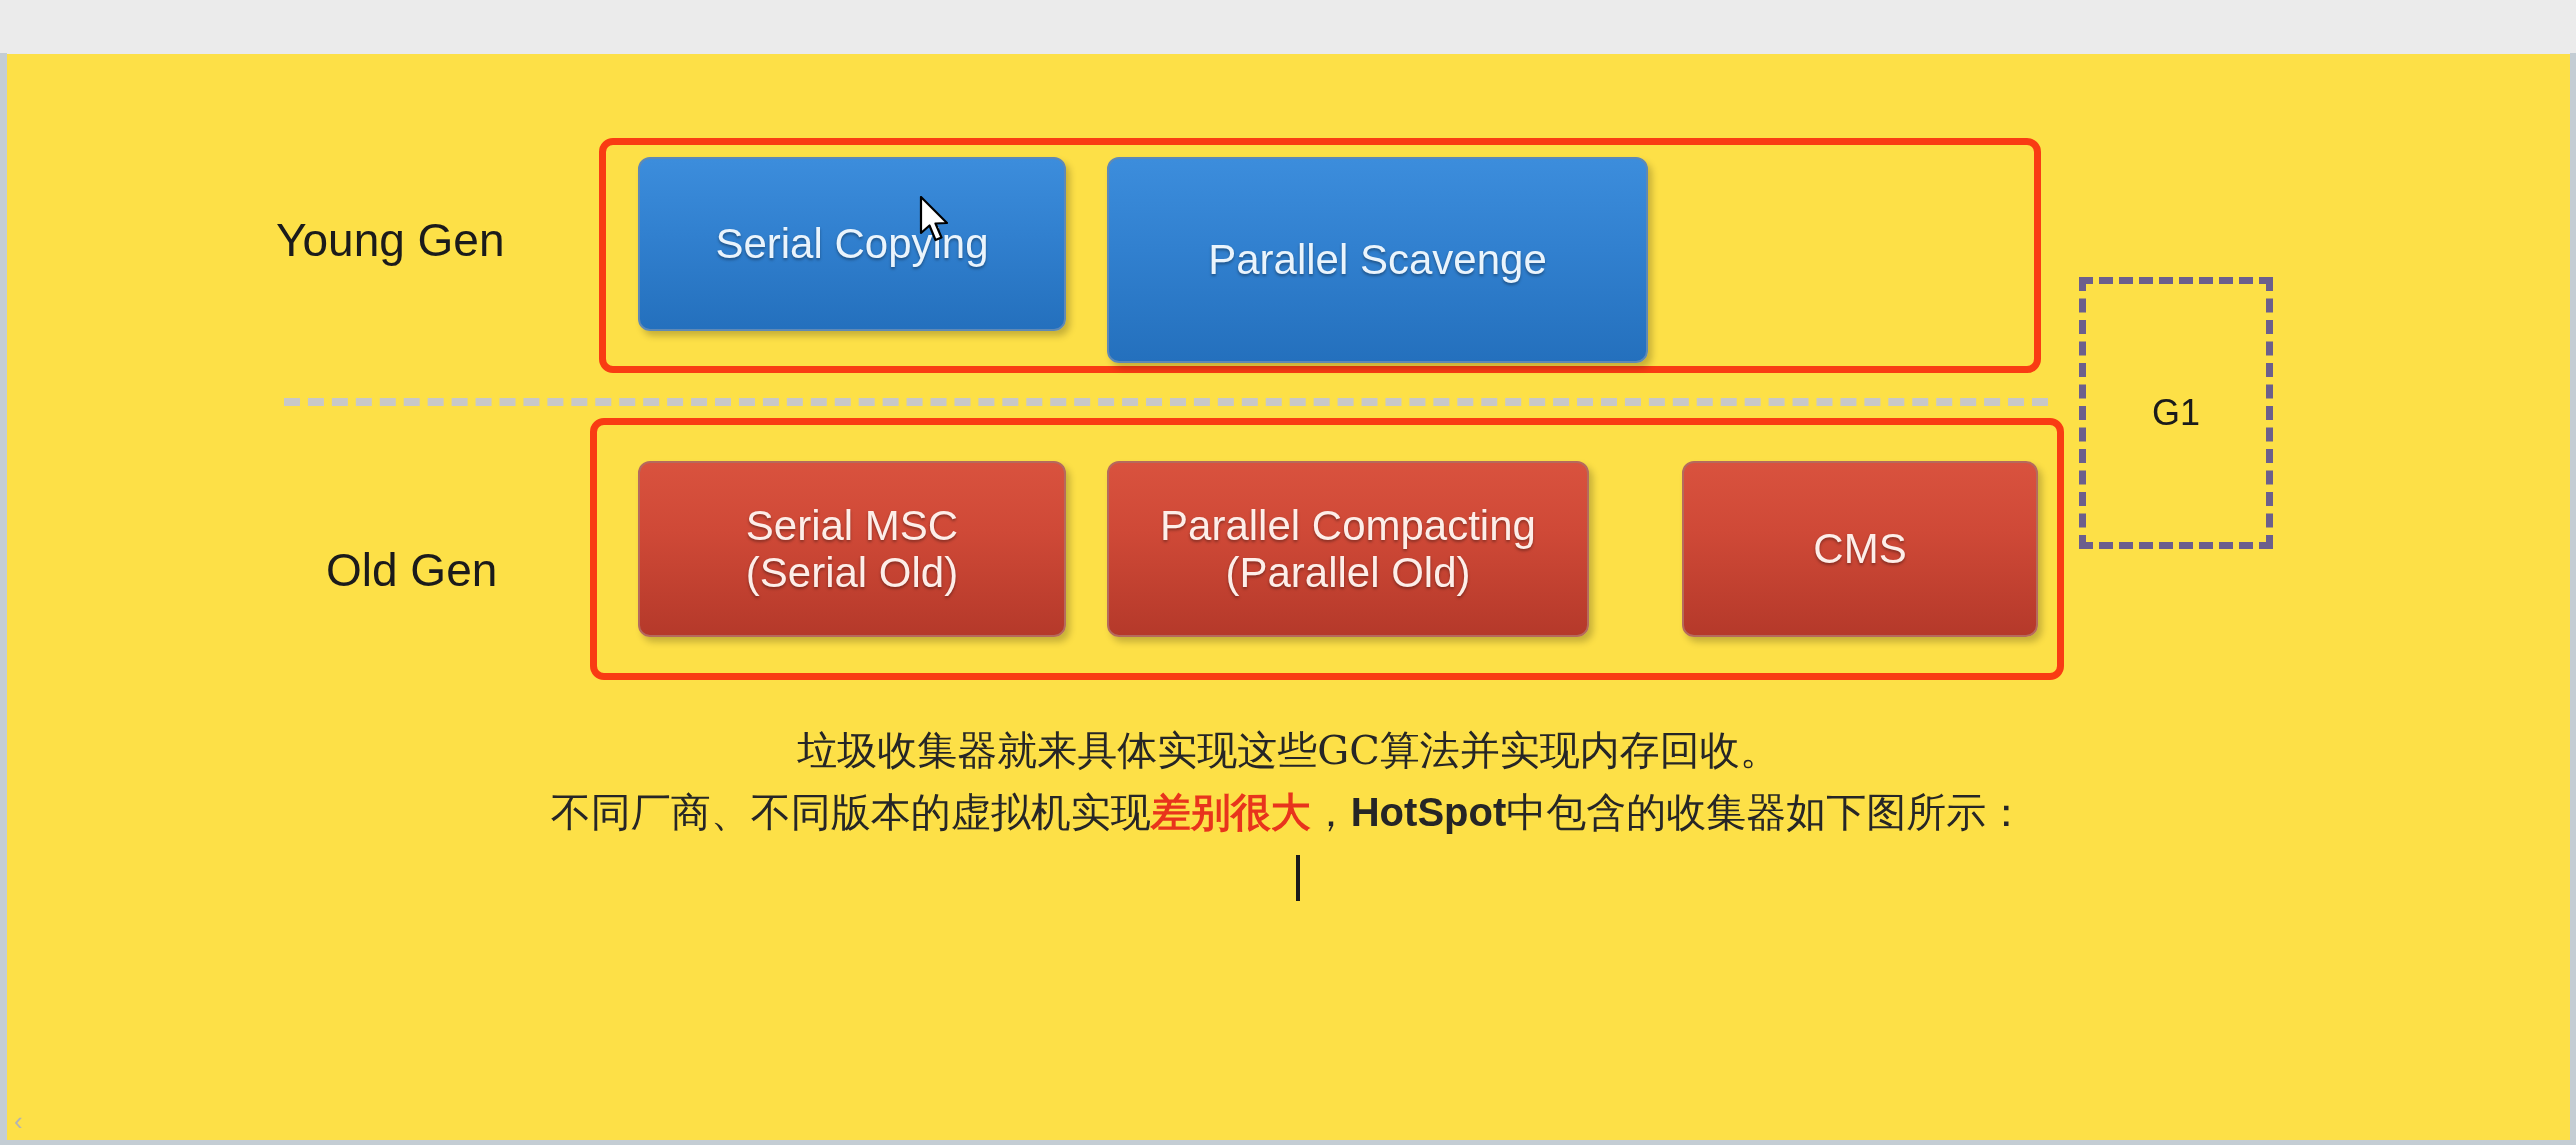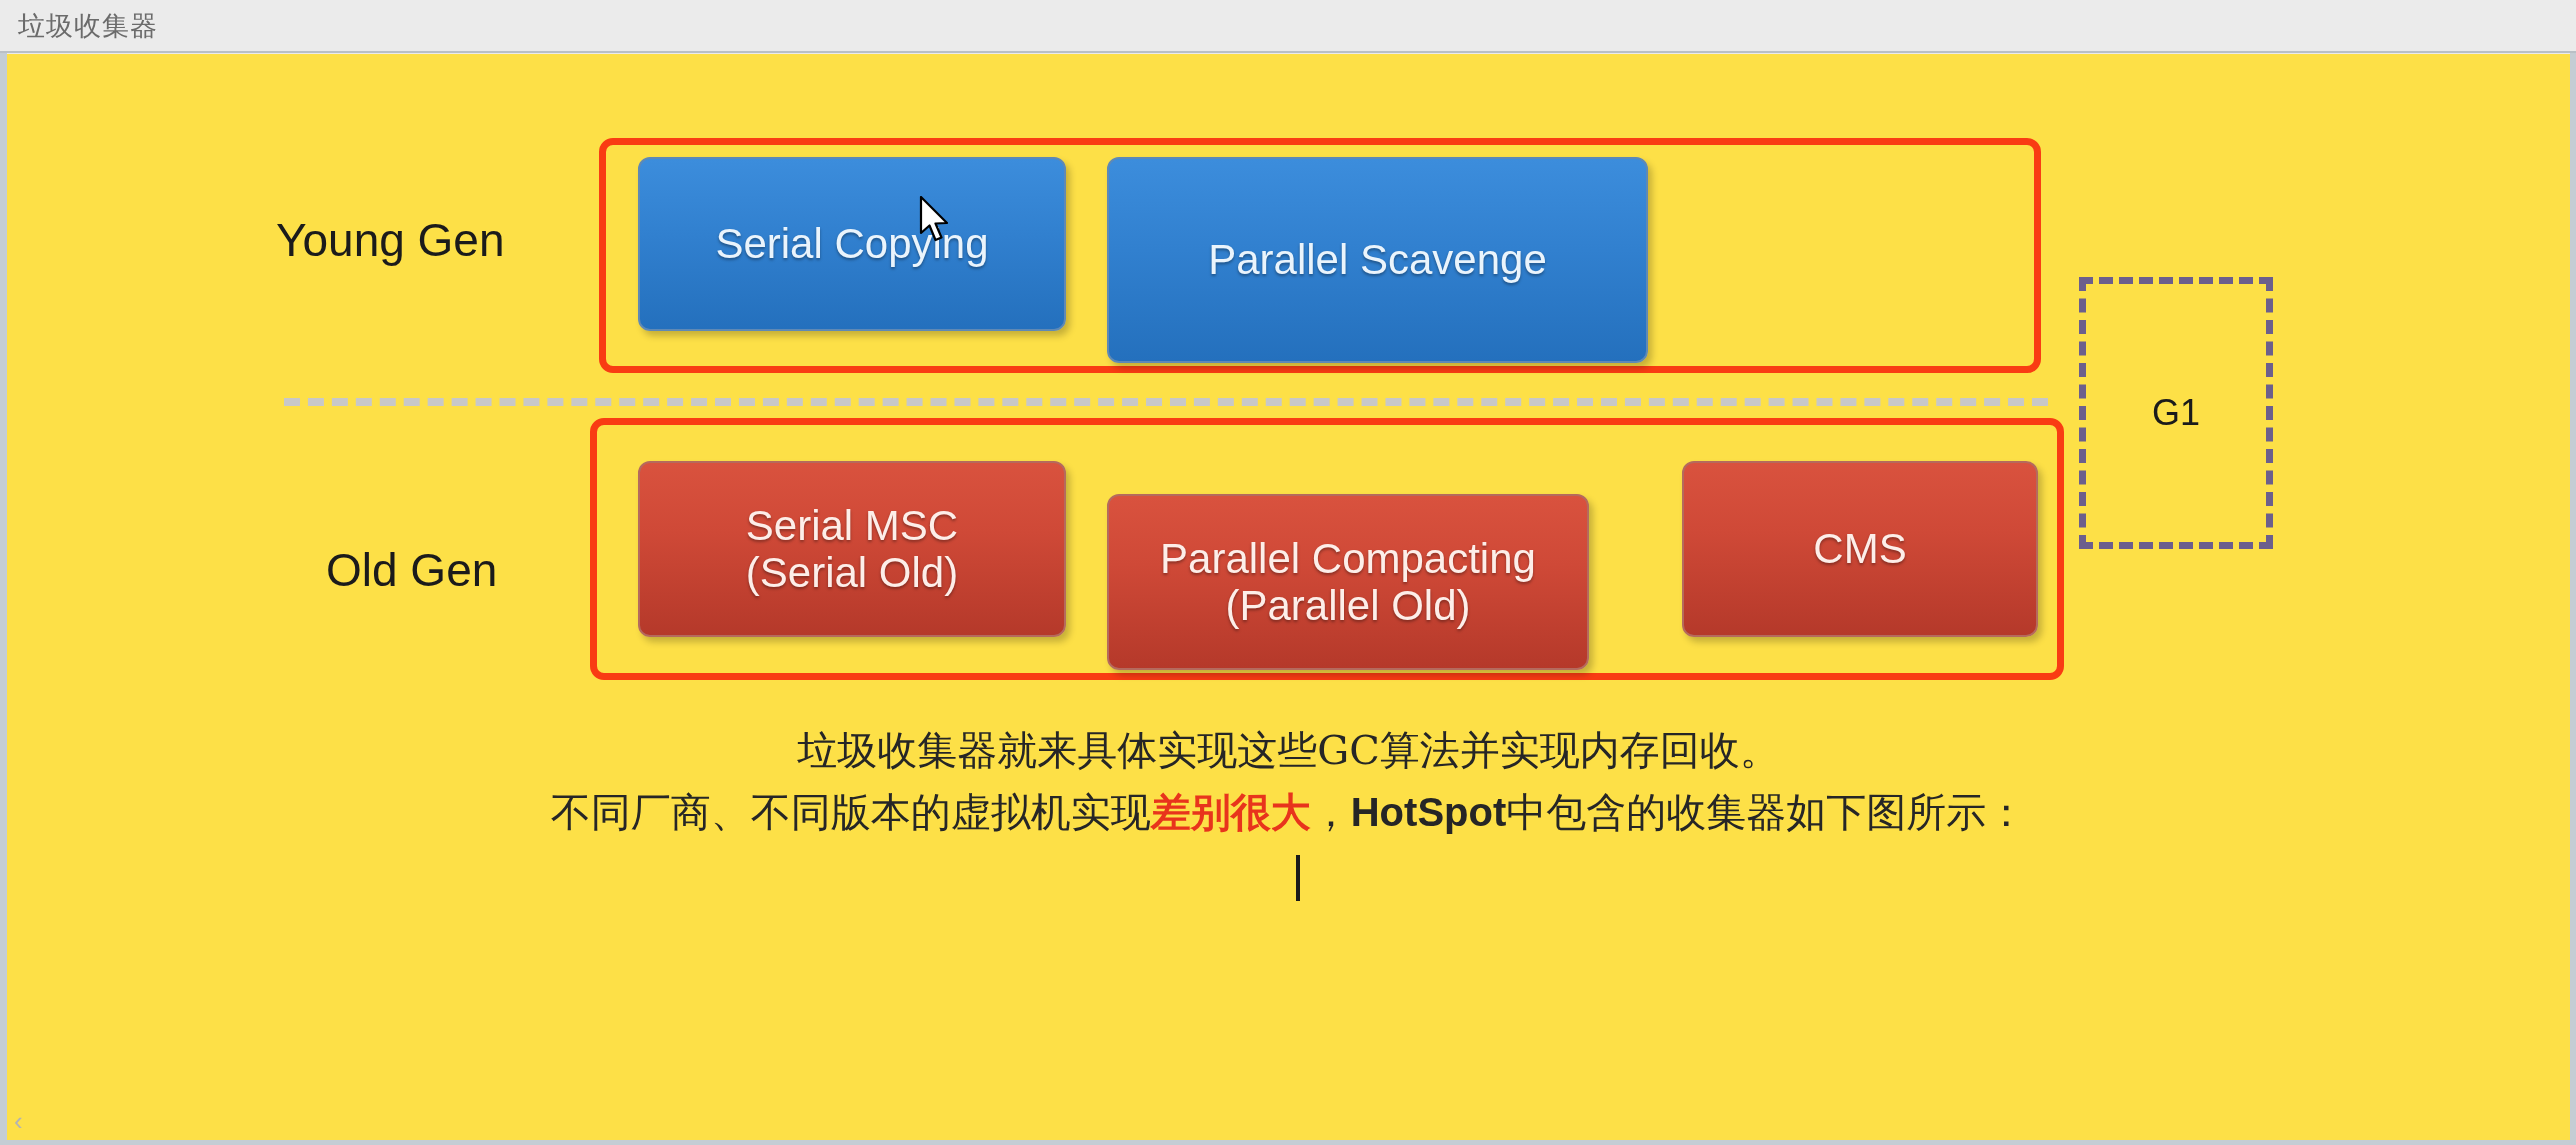--- a/index.html
+++ b/index.html
@@ -128,21 +128,21 @@
     background: linear-gradient(to bottom, #d9523e 0%, #cf4937 40%, #b5392a 100%);
     border: 2px solid #b56a5d;
     color: #fdeee9;
   }
 
   #box-serial-copying     { left: 631px;  top: 103px; width: 428px; height: 174px; }
   #box-parallel-scavenge  { left: 1100px; top: 103px; width: 541px; height: 206px; }
   #box-parnew             { left: 1675px; top: 103px; width: 349px; height: 174px; }
 
   #box-serial-msc         { left: 631px;  top: 407px; width: 428px; height: 176px; }
-  #box-parallel-compacting{ left: 1100px; top: 407px; width: 482px; height: 176px; margin-top: 33px; }
+  #box-parallel-compacting{ left: 1100px; top: 407px; width: 482px; height: 176px; }
   #box-cms                { left: 1675px; top: 407px; width: 356px; height: 176px; }
 
   
   #box-g1 {
     position: absolute;
     left: 2072px;
     top: 223px;
     width: 194px;
     height: 272px;
     border: 7px dashed #6c5f8c;
@@ -208,23 +208,20 @@
     width: 34px;
     height: 48px;
     pointer-events: none;
   }
 </style>
 </head>
 <body>
 
 <div class="window">
 
-  <div class="titlebar">
-    <div class="titlebar-text">垃圾收集器</div>
-  </div>
 
   <div class="left-rail"></div>
   <div class="right-rail"></div>
   <div class="bottom-rail"></div>
 
   <div class="canvas">
 
     <div class="row-label" id="label-young">Young Gen</div>
     <div class="row-label" id="label-old">Old Gen</div>
 

